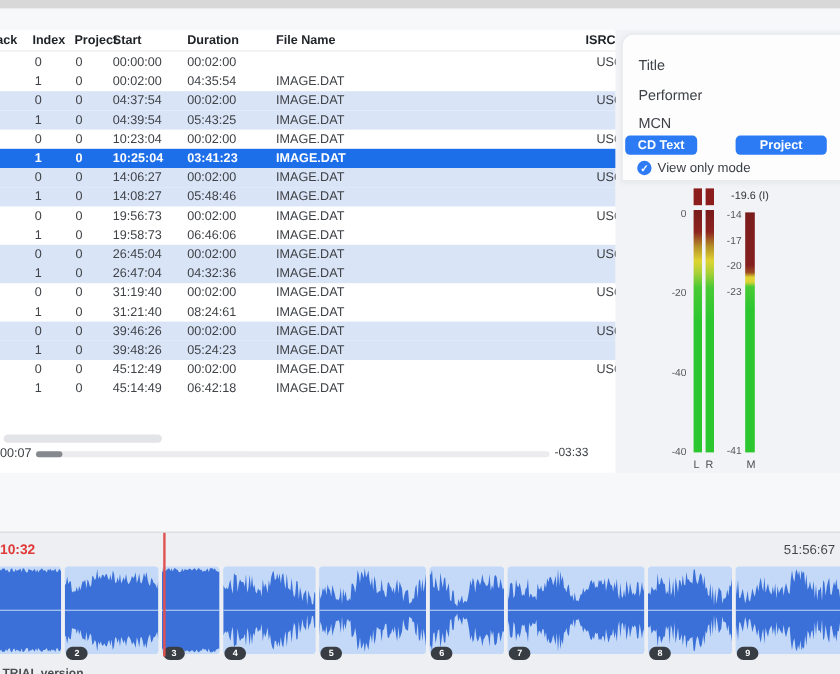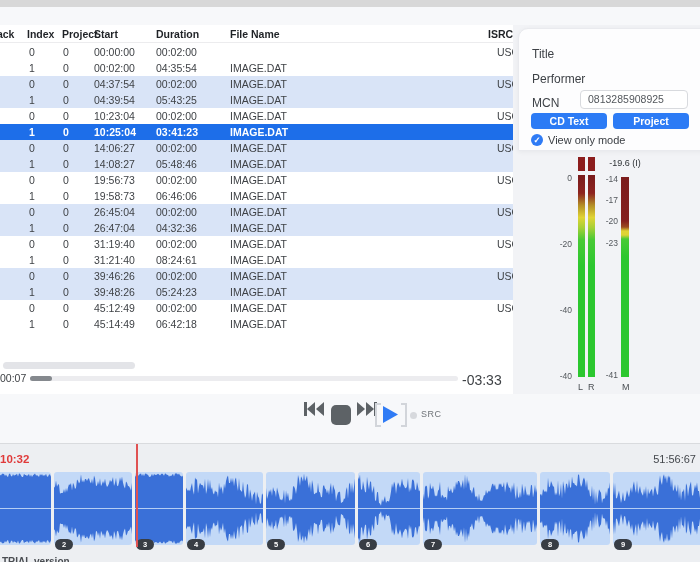--- a/index.html
+++ b/index.html
@@ -25,21 +25,21 @@
   .trow.blue { background:#d9e4f7; }
   .trow.selected { background:#1d6ee9; color:#fff; font-weight:600; }
   .trow span { position:absolute; top:2px; white-space:nowrap; }
   .c-index{left:29px}.c-offset{left:63px}.c-start{left:94px}.c-dur{left:156px}
   .c-file{left:230px}.c-isrc{left:497px;width:22px;overflow:hidden}
   
   .hscroll-thumb { position:absolute; left:3px; top:337px; width:132px; height:7px; border-radius:3.5px; background:#e3e4e8; }
   .seek-label-l { position:absolute; left:0; top:347px; font-size:10.5px; color:#3f4246; }
   .seek-track { position:absolute; left:30px; top:351px; width:428px; height:5px; border-radius:2.5px; background:#ececef; }
   .seek-thumb { position:absolute; left:0; top:0; width:22px; height:5px; border-radius:2.5px; background:#85898e; }
-  .seek-label-r { position:absolute; left:462px; top:347px; font-size:14px; color:#3f4246; }
+  .seek-label-r { position:absolute; left:462px; top:347px; font-size:10px; color:#3f4246; }
   
   .right-panel { position:absolute; left:513px; top:25px; width:187px; height:369px; background:#f2f3f6; }
   .card { position:absolute; left:518px; top:28px; width:192px; height:123px; background:#fdfdfe;
           border:1px solid #e9eaee; border-radius:10px 0 0 0; box-shadow:0 1px 5px rgba(0,0,0,.05); }
   .card .lbl { position:absolute; left:13px; font-size:12px; color:#3e4247; }
   .card .inp { position:absolute; left:61px; width:108px; height:19px; background:#fff;
                border:1px solid #d8dade; border-radius:4px; font-size:10.5px; color:#54585d;
                padding:0 0 0 7px; line-height:17px; font-family:"Liberation Sans",sans-serif; }
   .btn { position:absolute; height:16px; background:#2c7bf5; border:none; border-radius:4px;
          color:#fff; font-size:10.5px; font-weight:600; font-family:"Liberation Sans",sans-serif;
@@ -247,22 +247,21 @@
     </div>
     <div class="seek-label-r">-03:33</div>
   </div>
 
   <div class="right-panel"></div>
 
   <div class="card">
     <div class="lbl" style="top:18px">Title</div>
     <div class="lbl" style="top:43px">Performer</div>
     <div class="lbl" style="top:67px">MCN</div>
-    <div class="inp" style="top:61px">0813285908925</div>
-    <button class="btn" style="left:12px; top:84px; width:76px">CD Text</button>
+    <button class="btn" style="left:2px; top:84px; width:60px">CD Text</button>
     <button class="btn" style="left:94px; top:84px; width:76px">Project</button>
     <div class="chk-row">
       <div class="chk">✓</div>
       <div class="chk-lbl">View only mode</div>
     </div>
   </div>
 
   <div class="meter-area">
     <div class="loudness-val">-19.6 (I)</div>
     <div class="vu-clip" style="left:65px"></div>
@@ -281,40 +280,20 @@
         <div class="tick" style="left: 77px; top: 45px;">-17</div>
         <div class="tick" style="left: 77px; top: 65.5px;">-20</div>
         <div class="tick" style="left: 77px; top: 87.5px;">-23</div>
       </div>
     <div class="tick" style="left:77px; top:220px">-41</div>
     <div class="meter-letter" style="left:65px">L</div>
     <div class="meter-letter" style="left:75px">R</div>
     <div class="meter-letter" style="left:109px">M</div>
   </div>
 
-  <div class="transport">
-    <svg class="tbtn" style="left:304px; top:8px" width="20" height="14">
-      <rect x="0" y="0" width="3" height="14" fill="#5d6266"></rect>
-      <path d="M11,0 L3,7 L11,14 Z" fill="#5d6266"></path>
-      <path d="M20,0 L12,7 L20,14 Z" fill="#5d6266"></path>
-    </svg>
-    <div class="tbtn stop-btn"></div>
-    <svg class="tbtn" style="left:357px; top:8px" width="20" height="14">
-      <path d="M0,0 L8,7 L0,14 Z" fill="#5d6266"></path>
-      <path d="M9,0 L17,7 L9,14 Z" fill="#5d6266"></path>
-      <rect x="17" y="0" width="3" height="14" fill="#5d6266"></rect>
-    </svg>
-    <div class="brk brk-l"></div>
-    <svg class="tbtn" style="left:383px; top:12px" width="15" height="17">
-      <path d="M0,0 L15,8.5 L0,17 Z" fill="#2f7bf5"></path>
-    </svg>
-    <div class="brk brk-r"></div>
-    <div class="src-dot"></div>
-    <div class="src-lbl">SRC</div>
-  </div>
 
   <div class="timeline">
     <div class="time-pos">10:32</div>
     <div class="time-total">51:56:67</div>
     <div id="blocks">
         <div class="wave-block" style="left: -20px; width: 71px; background: rgb(195, 217, 247);"><svg width="71" height="73">
             <path d="M0,2.7 L1,1.6 L2,3.0 L3,4.9 L4,3.0 L5,2.7 L6,3.3 L7,3.2 L8,1.7 L9,3.4 L10,2.4 L11,2.3 L12,4.5 L13,4.5 L14,4.1 L15,3.5 L16,3.6 L17,2.8 L18,4.7 L19,2.7 L20,2.8 L21,3.5 L22,1.7 L23,1.8 L24,2.0 L25,3.9 L26,2.6 L27,4.2 L28,5.0 L29,2.1 L30,1.5 L31,4.0 L32,4.6 L33,2.1 L34,3.8 L35,2.9 L36,2.8 L37,1.7 L38,4.6 L39,1.6 L40,1.8 L41,3.6 L42,5.1 L43,4.9 L44,1.7 L45,3.1 L46,3.0 L47,4.1 L48,3.1 L49,2.1 L50,4.8 L51,2.5 L52,5.0 L53,3.3 L54,2.5 L55,1.5 L56,3.4 L57,3.3 L58,3.7 L59,5.0 L60,2.1 L61,3.4 L62,2.0 L63,3.9 L64,2.9 L65,3.7 L66,1.7 L67,4.5 L68,4.7 L69,2.6 L70,2.6 L71,4.7 L71,68.3 L70,70.4 L69,70.4 L68,68.3 L67,68.5 L66,71.3 L65,69.3 L64,70.1 L63,69.1 L62,71.0 L61,69.6 L60,70.9 L59,68.0 L58,69.3 L57,69.7 L56,69.6 L55,71.5 L54,70.5 L53,69.7 L52,68.0 L51,70.5 L50,68.2 L49,70.9 L48,69.9 L47,68.9 L46,70.0 L45,69.9 L44,71.3 L43,68.1 L42,67.9 L41,69.4 L40,71.2 L39,71.4 L38,68.4 L37,71.3 L36,70.2 L35,70.1 L34,69.2 L33,70.9 L32,68.4 L31,69.0 L30,71.5 L29,70.9 L28,68.0 L27,68.8 L26,70.4 L25,69.1 L24,71.0 L23,71.2 L22,71.3 L21,69.5 L20,70.2 L19,70.3 L18,68.3 L17,70.2 L16,69.4 L15,69.5 L14,68.9 L13,68.5 L12,68.5 L11,70.7 L10,70.6 L9,69.6 L8,71.3 L7,69.8 L6,69.7 L5,70.3 L4,70.0 L3,68.1 L2,70.0 L1,71.4 L0,70.3 Z" fill="#3a70d8"></path>
             <line x1="0" x2="71" y1="36.5" y2="36.5" stroke="#c3d9f7" stroke-width="0.9"></line>
           </svg></div>
         <div class="wave-block" style="left: 54px; width: 78px; background: rgb(195, 217, 247);"><svg width="78" height="73">

